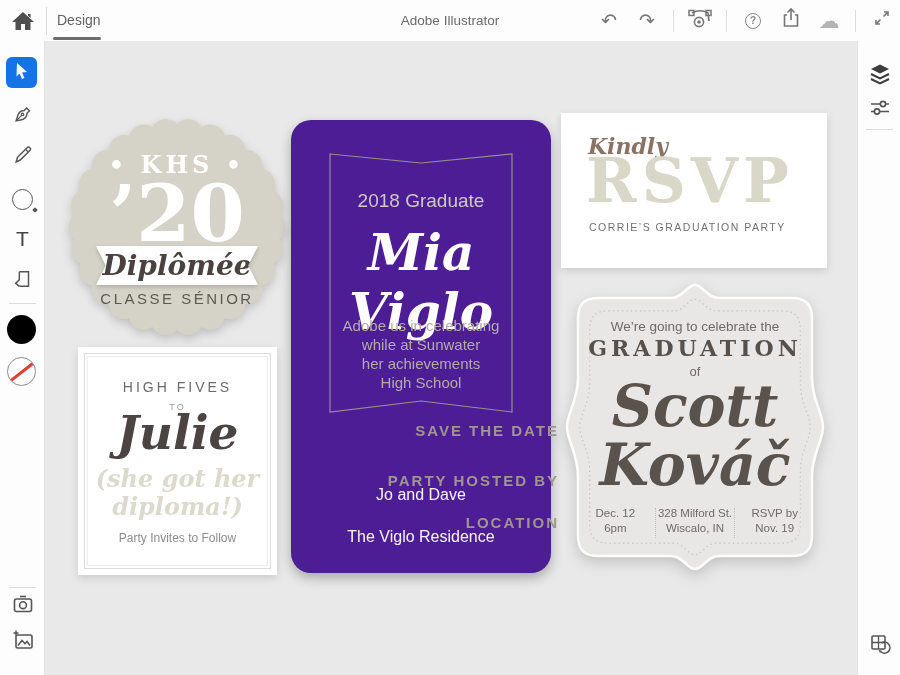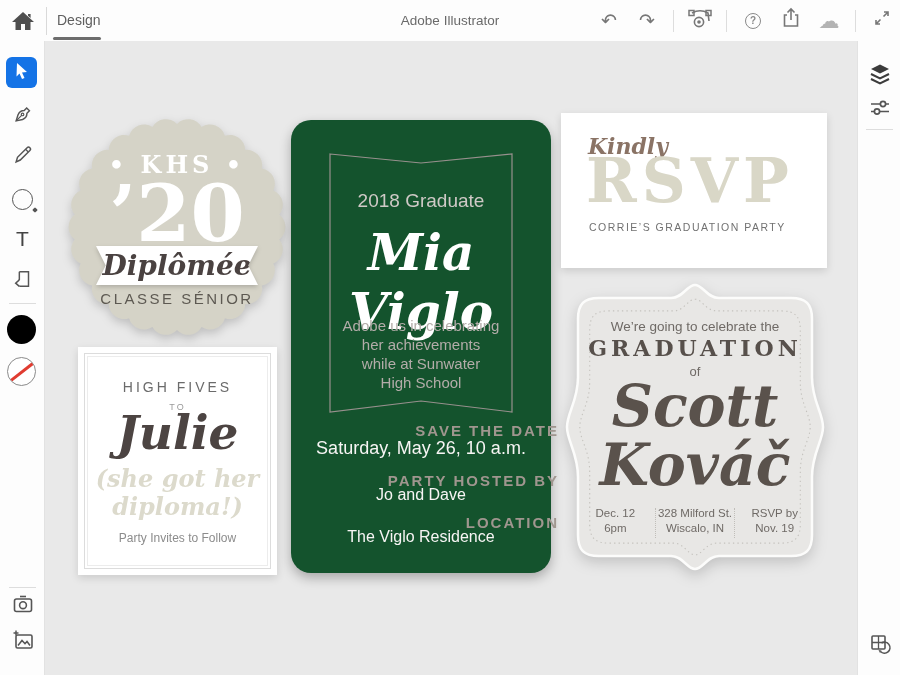--- a/index.html
+++ b/index.html
@@ -56,21 +56,21 @@
   .julie { position:absolute; left:33px; top:306px; width:199px; height:228px; background:#fff; box-shadow:0 3px 8px rgba(0,0,0,.13); cursor:pointer; }
   .julie-frame { position:absolute; inset:6px; border:1px solid #dcdcdc; }
   .julie-frame::after { content:""; position:absolute; inset:2px; border:1px solid #ececec; }
   .julie-head { position:absolute; left:0; width:199px; top:32px; text-align:center; font-size:14px; letter-spacing:3px; color:#6b6b6b; }
   .julie-to { position:absolute; left:0; width:199px; top:55px; text-align:center; font-size:9px; letter-spacing:2px; color:#9a9a9a; }
   .julie-name { position:absolute; left:0; width:199px; top:58px; text-align:center; font-family:"DejaVu Serif",serif; font-style:italic; font-weight:bold; font-size:47px; color:#4c4442; }
   .julie-sub { position:absolute; left:0; width:199px; top:118px; text-align:center; font-family:"DejaVu Serif",serif; font-style:italic; font-weight:bold; font-size:24px; line-height:28px; color:#dcdacc; }
   .julie-foot { position:absolute; left:0; width:199px; top:184px; text-align:center; font-size:12px; color:#8c8c8c; }
 
   
-  .mia { position:absolute; left:246px; top:79px; width:260px; height:453px; background:#14532d; border-radius:20px; box-shadow:0 5px 12px rgba(0,0,0,.28); cursor:pointer; }
+  .mia { position:absolute; left:246px; top:79px; width:260px; height:453px; background:#4c1d95; border-radius:20px; box-shadow:0 5px 12px rgba(0,0,0,.28); cursor:pointer; }
   .mia svg { position:absolute; left:0; top:0; }
   .mia-eyebrow { position:absolute; left:0; width:260px; top:70px; text-align:center; font-size:19px; color:#cfc9c6; }
   .mia-name { position:absolute; left:0; width:260px; top:103px; text-align:center; font-family:"DejaVu Serif",serif; font-style:italic; font-weight:bold; font-size:50px; color:#fff; }
   .mia-body { position:absolute; left:0; width:260px; top:196px; text-align:center; font-size:15px; line-height:19px; color:#b3aca9; }
   .mia-label { position:absolute; left:8px; width:260px; text-align:right; font-size:15px; font-weight:bold; letter-spacing:2px; color:#a0968f; }
   .mia-value { position:absolute; left:0; width:260px; text-align:center; color:#f7f5f4; }
 
   
   .rsvp { position:absolute; left:516px; top:72px; width:266px; height:155px; background:#fff; box-shadow:0 3px 8px rgba(0,0,0,.13); cursor:pointer; }
   .rsvp-kindly { position:absolute; left:27px; top:20px; font-family:"DejaVu Serif",serif; font-style:italic; font-weight:bold; font-size:22px; color:#8a7365; }
@@ -279,26 +279,25 @@
     </div>
 
     <div class="mia">
       <svg width="260" height="453" viewBox="0 0 260 453">
         <path d="M39 34 L130 43 L221 34 L221 292 L130 281 L39 292 Z" fill="none" stroke="#97908d" stroke-width="1.2"></path>
       </svg>
       <div class="mia-eyebrow">2018 Graduate</div>
       <div class="mia-name">Mia Viglo</div>
       <div class="mia-body">
         <div>Adobe us in celebrating</div>
+        <div>while at Sunwater</div>
         <div>her achievements</div>
-        <div>while at Sunwater</div>
         <div>High School</div>
       </div>
       <div class="mia-label" style="top:302px">SAVE THE DATE</div>
-      <div class="mia-value" style="top:318px;font-size:18px">Saturday, May 26, 10 a.m.</div>
       <div class="mia-label" style="top:352px">PARTY HOSTED BY</div>
       <div class="mia-value" style="top:366px;font-size:16px">Jo and Dave</div>
       <div class="mia-label" style="top:394px">LOCATION</div>
       <div class="mia-value" style="top:408px;font-size:16px">The Viglo Residence</div>
     </div>
 
     <div class="rsvp">
       <div class="rsvp-kindly">Kindly</div>
       <div class="rsvp-big">RSVP</div>
       <div class="rsvp-l1">CORRIE’S GRADUATION PARTY</div>

